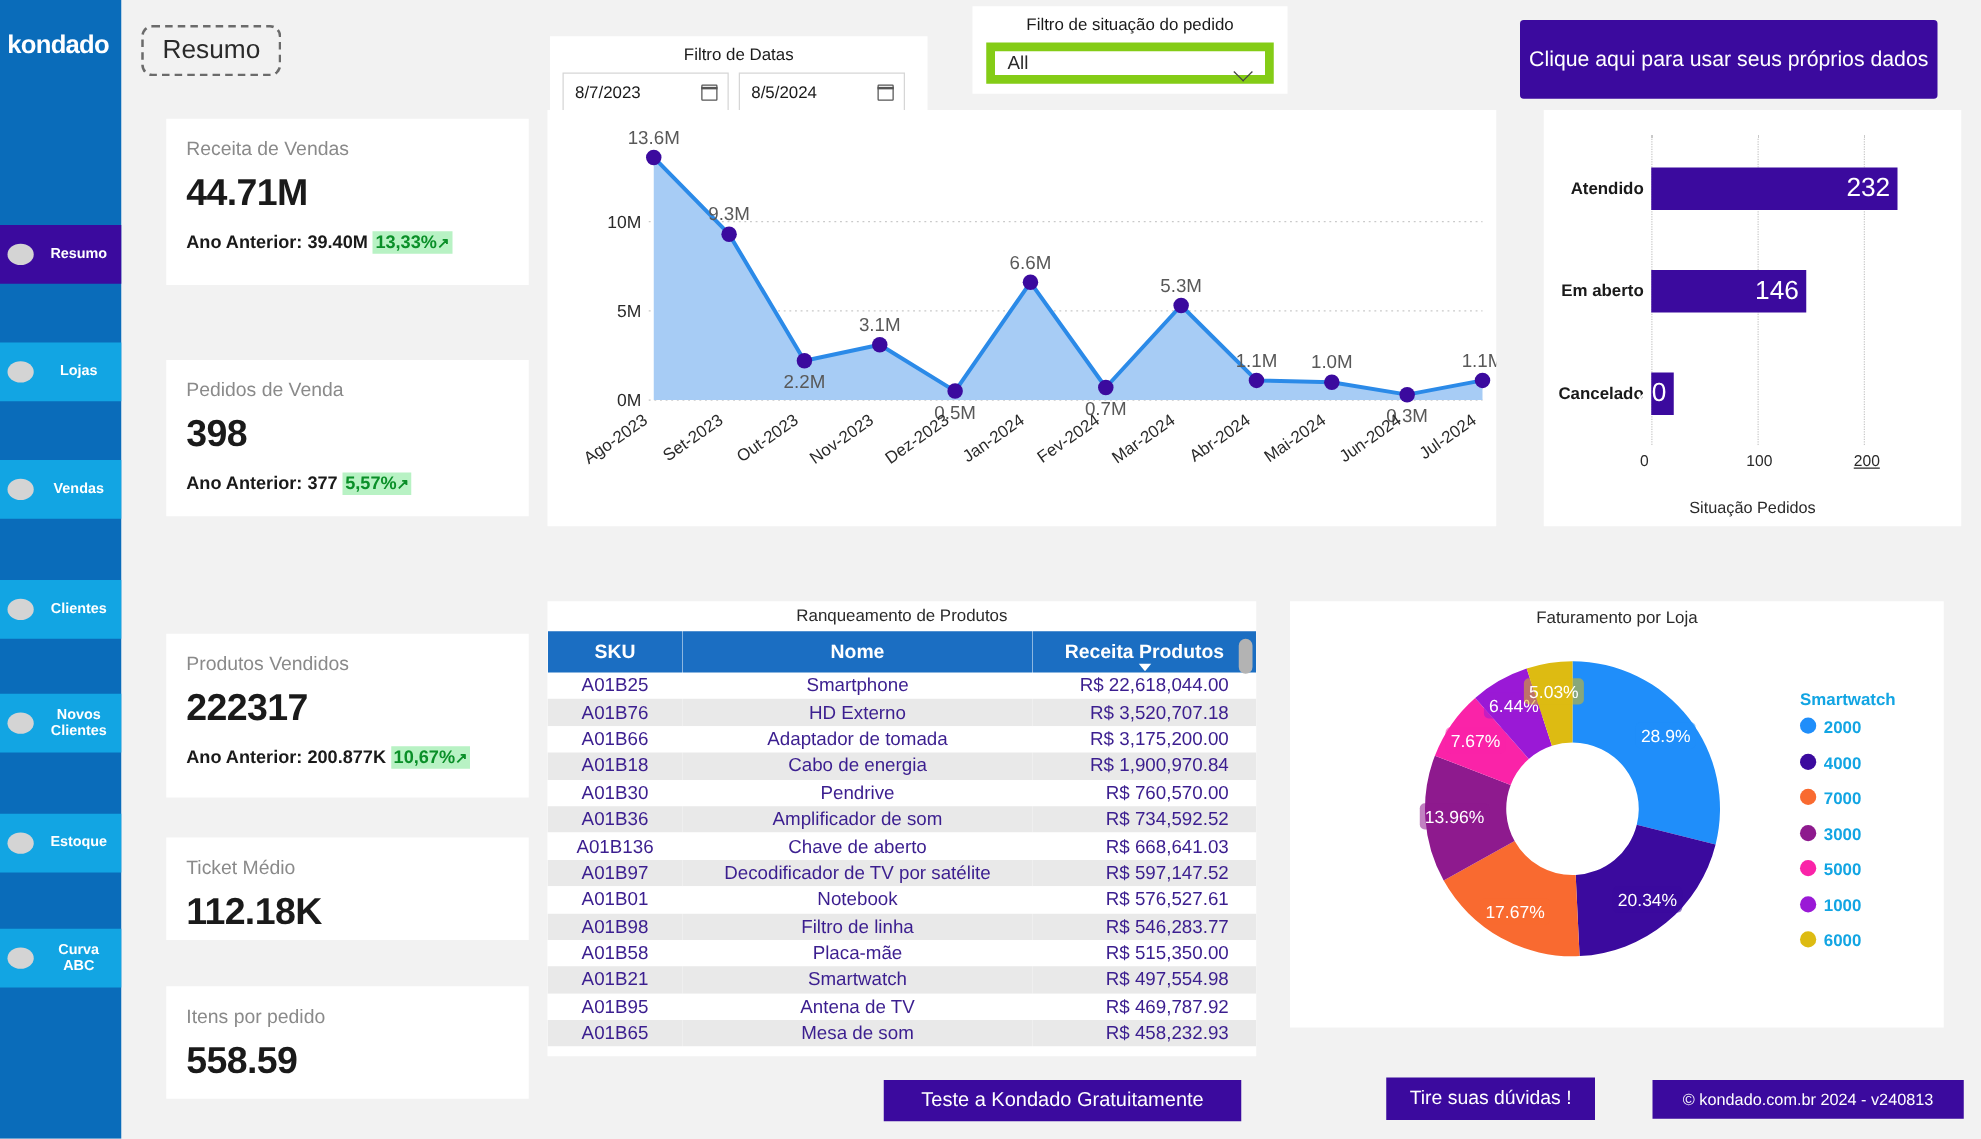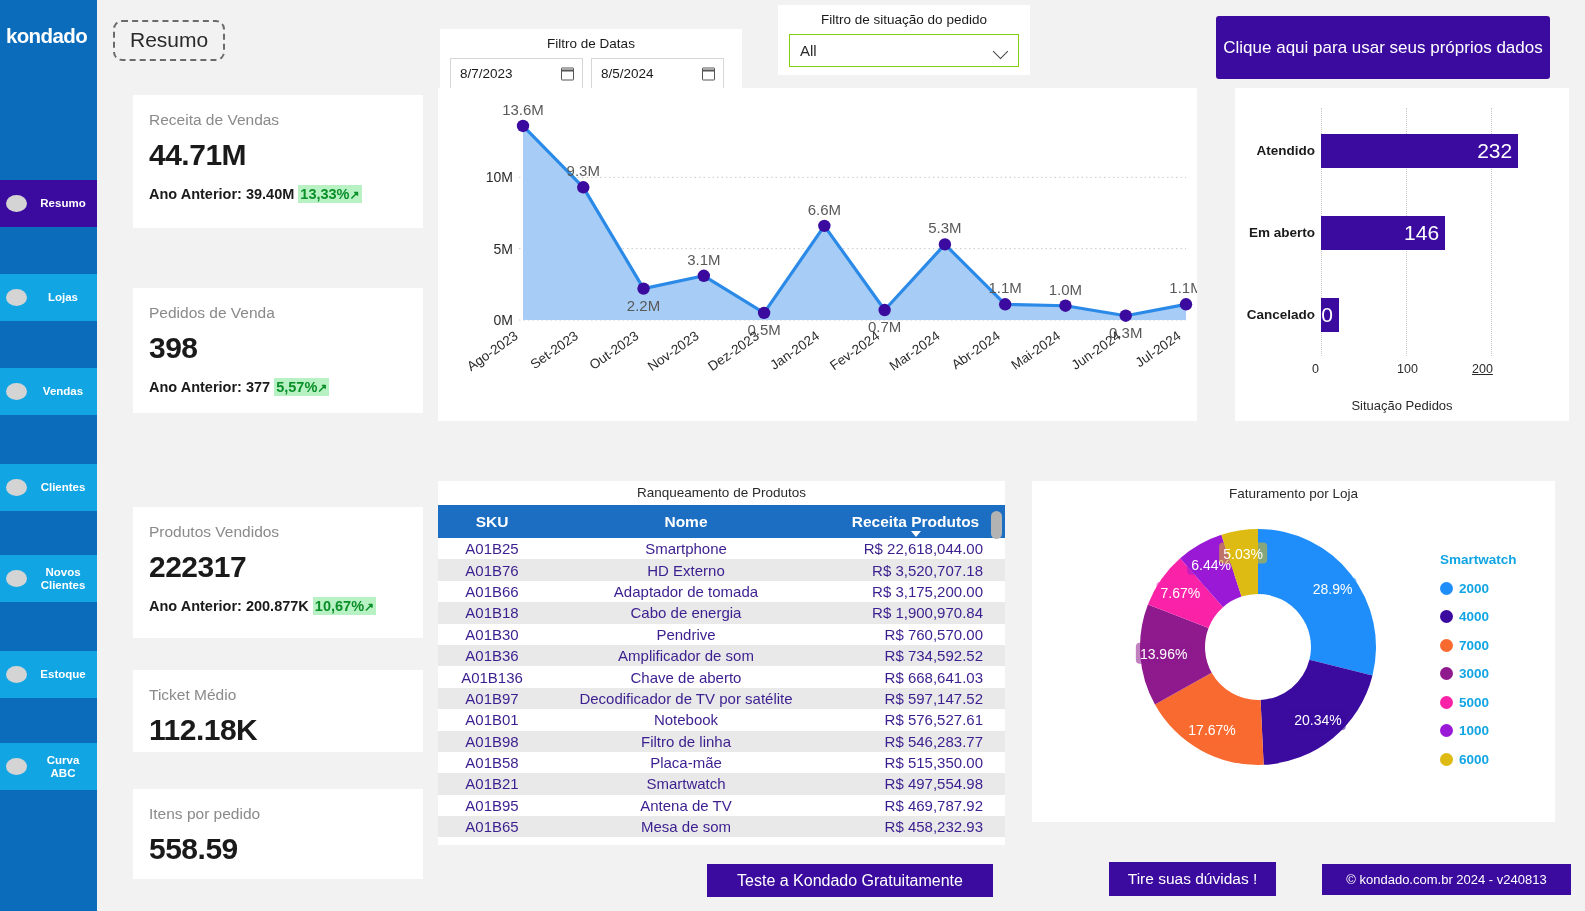--- a/index.html
+++ b/index.html
@@ -62,21 +62,21 @@
   .cal-icon {
     position: absolute; right: 8px; top: 50%; transform: translateY(-50%);
     width: 13px; height: 13px; border: 1.4px solid #555; border-radius: 1px;
   }
   .cal-icon::before {
     content: ""; position: absolute; left: -1px; right: -1px; top: 1.5px;
     height: 1.6px; background: #555;
   }
   .select-box {
     position: relative; margin: 7px 11px 0; height: 33px;
-    border: 1px solid #84cc16; background: #fff;
+    border: 7px solid #84cc16; background: #fff;
     display: flex; align-items: center; padding-left: 10px;
     font-size: 15px; color: #2a2a2a;
   }
   .chev {
     position: absolute; right: 12px; top: 11px;
     width: 11px; height: 11px;
     border-right: 1.7px solid #444; border-bottom: 1.7px solid #444;
     transform: rotate(45deg);
   }
   #cta-top {
@@ -185,21 +185,21 @@
   }
   #donut-svg { position: absolute; left: 96px; top: 38px; }
   .slice-lbl {
     font-size: 14px; fill: #ffffff; font-family: "Liberation Sans", sans-serif;
   }
   #legend { position: absolute; left: 1440px; top: 552px; }
   .legend-title {
     font-size: 13.5px; font-weight: 700; color: #12a5e3; margin-bottom: 7px;
   }
   .legend-row {
-    display: flex; align-items: center; gap: 6px; height: 28.5px;
+    display: flex; align-items: flex-start; gap: 6px; height: 28.5px;
   }
   .legend-dot { width: 13px; height: 13px; border-radius: 50%; }
   .legend-lbl { font-size: 13.5px; font-weight: 700; color: #12a5e3; }
 
   
   .foot-btn {
     position: absolute; background: #3b0a9e; color: #ffffff; border: none;
     font-family: inherit; cursor: pointer;
   }
   #foot1 { left: 707px; top: 864px; width: 286px; height: 33px; font-size: 16px; }
@@ -371,21 +371,21 @@
         <div class="bar-cat" style="top: 137px; right: 254px;">Em aberto</div>
         <div class="bar-rect" style="left: 86px; top: 128px; width: 124.1px;">
           <span class="bar-val">146</span>
         </div>
         <div class="bar-cat" style="top: 219px; right: 254px;">Cancelado</div>
         <div class="bar-rect" style="left: 86px; top: 210px; width: 18px;">
           <span class="bar-val">20</span>
         </div>
         <div class="bar-axis-lbl" style="left: 77px; top: 274px;">0</div>
         <div class="bar-axis-lbl" style="left: 162px; top: 274px;">100</div>
-        <div class="bar-axis-lbl" style="left: 237px; top: 274px; text-decoration: underline;">200</div>
+        <div class="bar-axis-lbl" style="left: 248px; top: 274px; text-decoration: underline;">200</div>
       </div>
     <div class="bar-caption">Situação Pedidos</div>
   </div>
 
   <div id="table-panel">
     <div class="table-title">Ranqueamento de Produtos</div>
     <table>
       <thead>
         <tr>
           <th class="col-sku">SKU</th>

